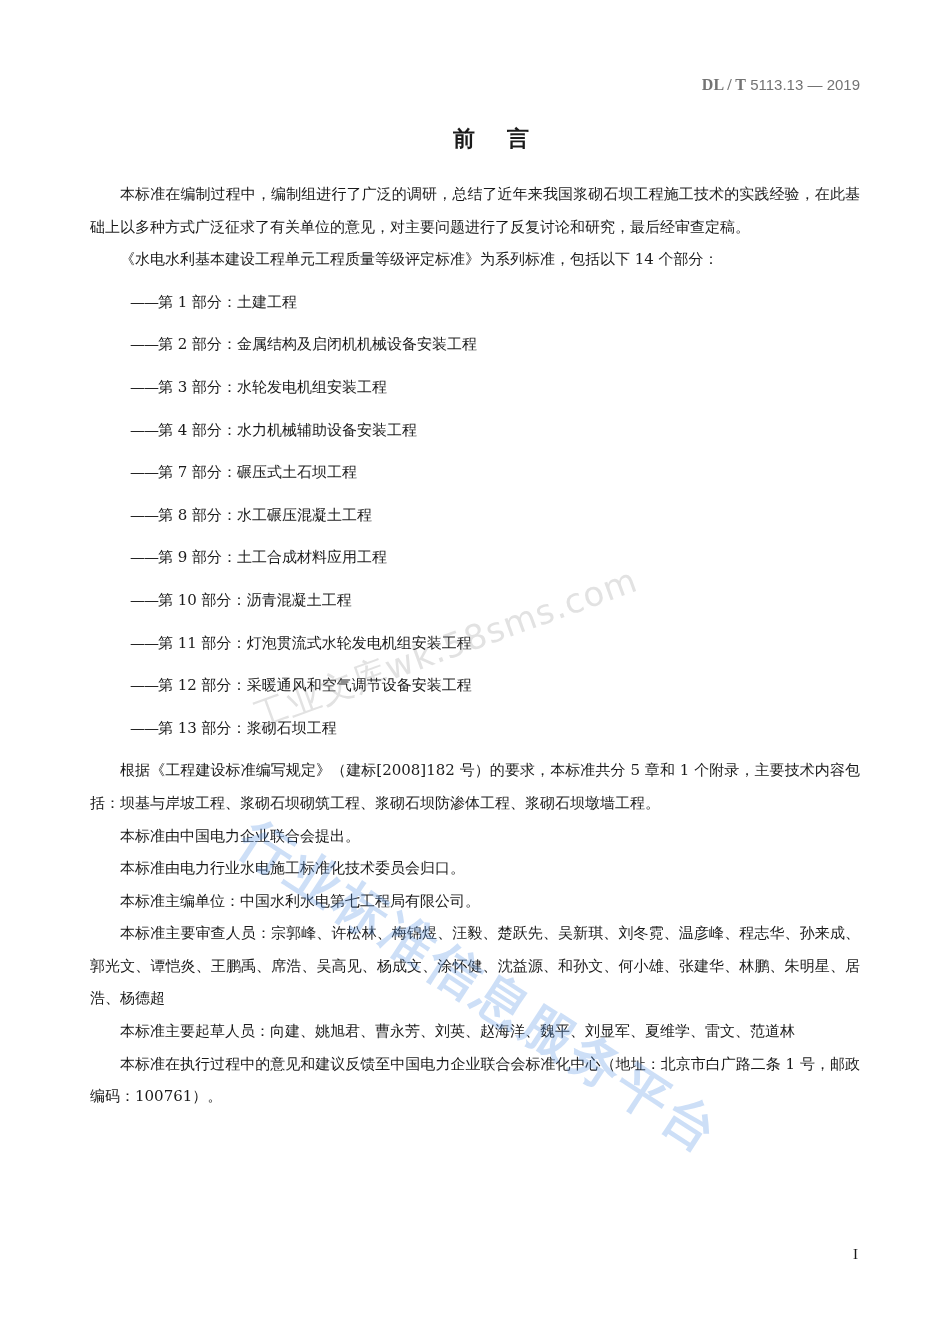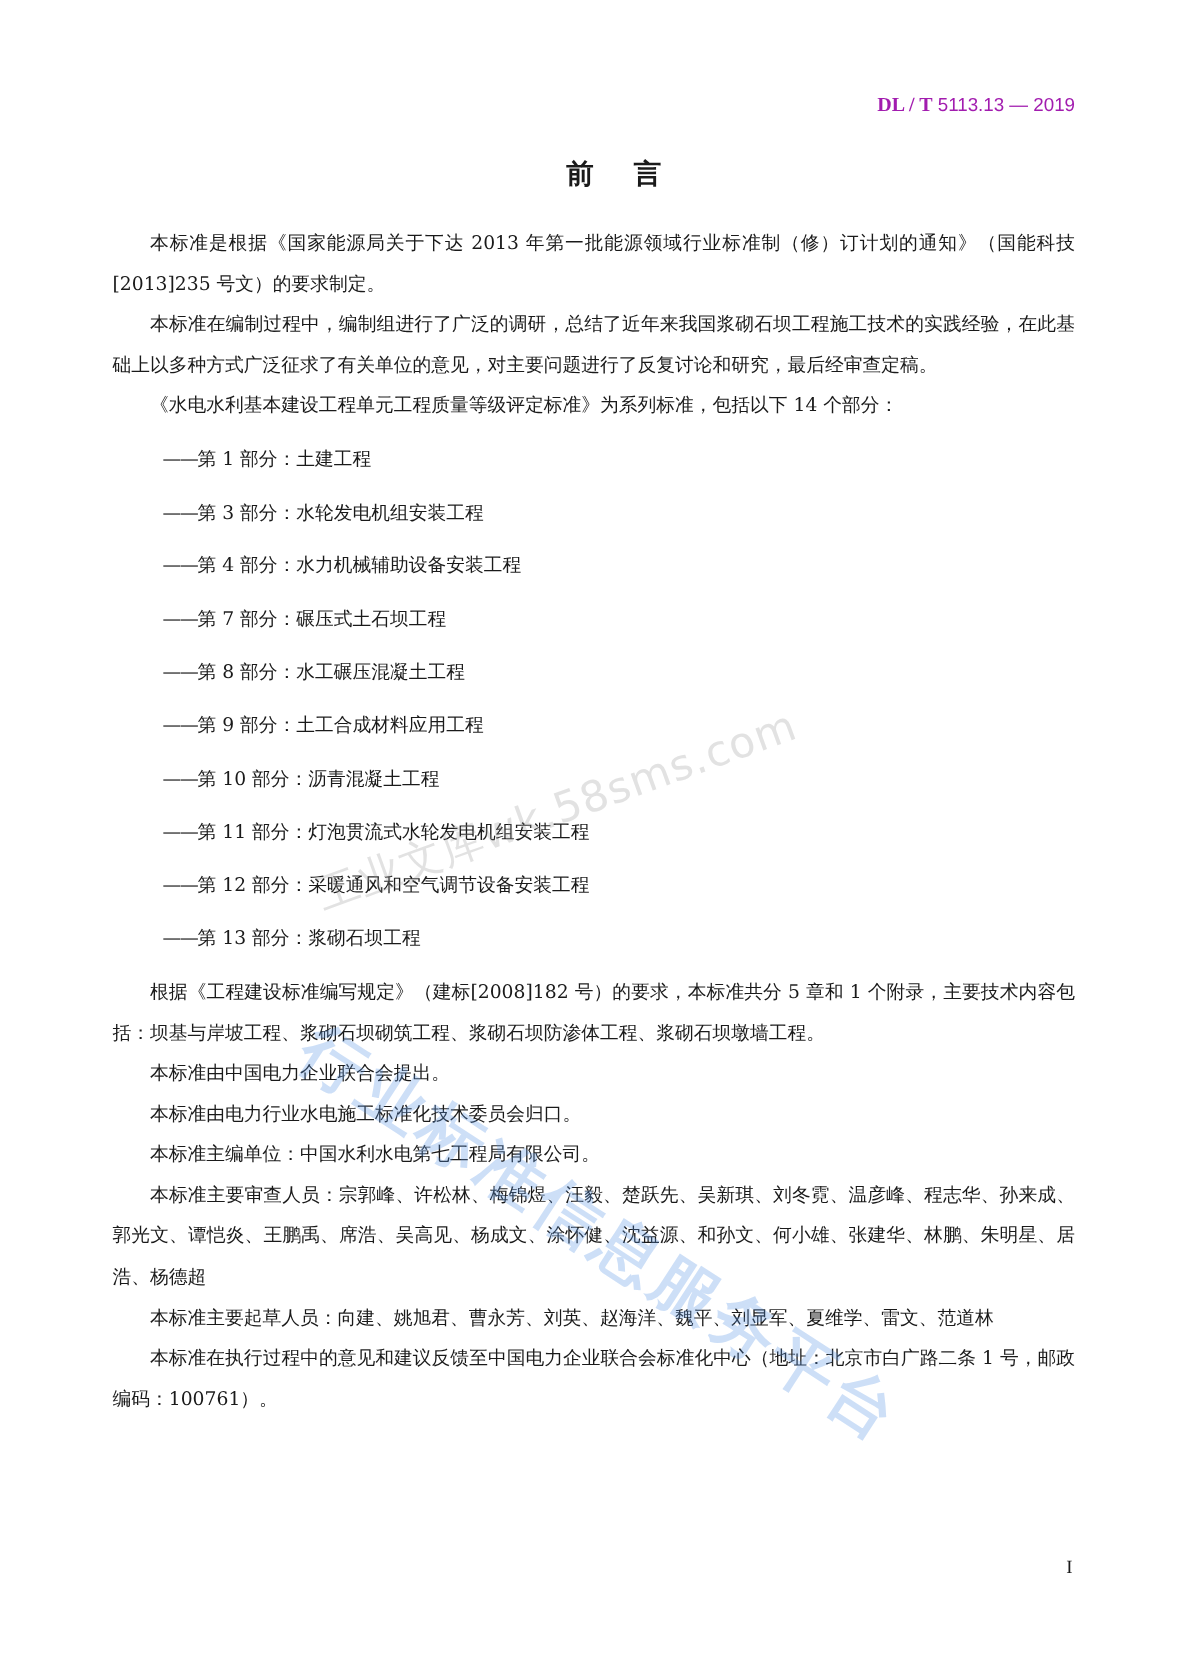--- a/index.html
+++ b/index.html
@@ -1,20 +1,20 @@
 <!DOCTYPE html>
 <html><head>
 <meta charset="utf-8">
 <style>
   html, body { margin: 0; padding: 0; background: #ffffff; }
   body { width: 950px; height: 1344px; position: relative; overflow: hidden;
          font-family: "DejaVu Serif", "Liberation Serif", serif; color: #1a1a1a; }
   .page { position: absolute; left: 0; top: 0; width: 950px; height: 1344px; background: #fff; }
   .std-code { position: absolute; top: 76px; right: 90px; font-family: "Liberation Sans", sans-serif;
-              font-size: 15px; color: #a21caf; white-space: nowrap; }
+              font-size: 15px; color: #737373; white-space: nowrap; }
   .std-code b { font-family: "Liberation Serif", serif; font-weight: bold; font-size: 16px; }
   .title { position: absolute; top: 124px; left: 16px; width: 950px; text-align: center;
            font-family: "DejaVu Sans", sans-serif; font-size: 22px; font-weight: bold; letter-spacing: 0; }
   .title span { display: inline-block; margin: 0 16px; }
   .body { position: absolute; left: 90px; top: 178px; width: 770px; font-size: 15px; line-height: 32.6px; }
   .p { margin: 0; text-indent: 30px; text-align: justify; }
   .li { margin: 10px; padding-left: 30px; white-space: nowrap; }
   .li .dash { letter-spacing: -1px; }
   .page-num { position: absolute; top: 1246px; left: 853px; font-family: "Liberation Serif", serif; font-size: 15px; }
   .wm { position: absolute; pointer-events: none; white-space: nowrap; transform-origin: left center; }
@@ -31,26 +31,26 @@
   <div class="std-code">
     <b>DL / T</b>
     <span>5113.13 — 2019</span>
   </div>
 
   <div class="title">
     <span>前</span><span>言</span>
   </div>
 
   <div class="body">
-    <p class="p">本标准是根据《国家能源局关于下达 2013 年第一批能源领域行业标准制（修）订计划的通知》（国能科技[2013]235 号文）的要求制定。</p>
     <p class="p">本标准在编制过程中，编制组进行了广泛的调研，总结了近年来我国浆砌石坝工程施工技术的实践经验，在此基础上以多种方式广泛征求了有关单位的意见，对主要问题进行了反复讨论和研究，最后经审查定稿。</p>
     <p class="p">《水电水利基本建设工程单元工程质量等级评定标准》为系列标准，包括以下 14 个部分：</p>
 
     <div>
       <p class="li"><span class="dash">——</span><span>第 1 部分：</span><span>土建工程</span></p>
+      <p class="li"><span class="dash">——</span><span>第 2 部分：</span><span>金属结构及启闭机机械设备安装工程</span></p>
       <p class="li"><span class="dash">——</span><span>第 3 部分：</span><span>水轮发电机组安装工程</span></p>
       <p class="li"><span class="dash">——</span><span>第 4 部分：</span><span>水力机械辅助设备安装工程</span></p>
       <p class="li"><span class="dash">——</span><span>第 7 部分：</span><span>碾压式土石坝工程</span></p>
       <p class="li"><span class="dash">——</span><span>第 8 部分：</span><span>水工碾压混凝土工程</span></p>
       <p class="li"><span class="dash">——</span><span>第 9 部分：</span><span>土工合成材料应用工程</span></p>
       <p class="li"><span class="dash">——</span><span>第 10 部分：</span><span>沥青混凝土工程</span></p>
       <p class="li"><span class="dash">——</span><span>第 11 部分：</span><span>灯泡贯流式水轮发电机组安装工程</span></p>
       <p class="li"><span class="dash">——</span><span>第 12 部分：</span><span>采暖通风和空气调节设备安装工程</span></p>
       <p class="li"><span class="dash">——</span><span>第 13 部分：</span><span>浆砌石坝工程</span></p>
     </div>

